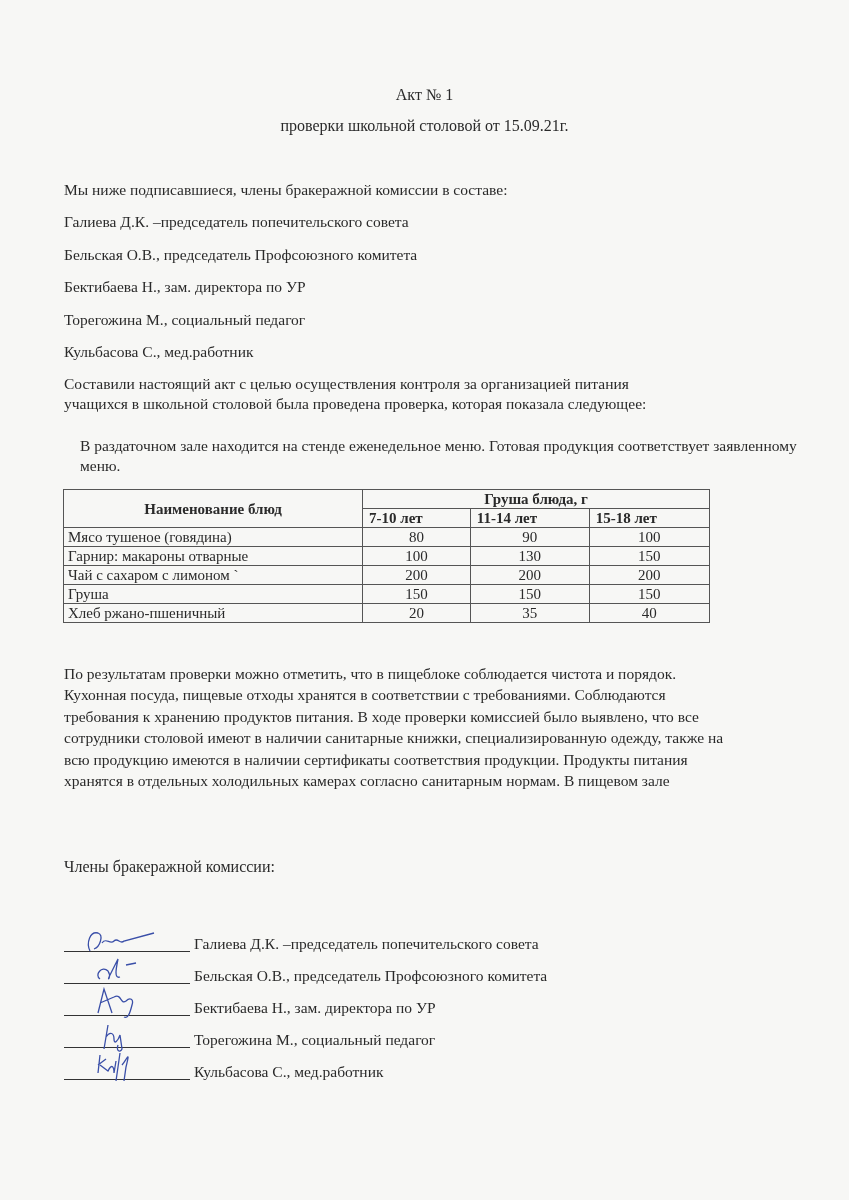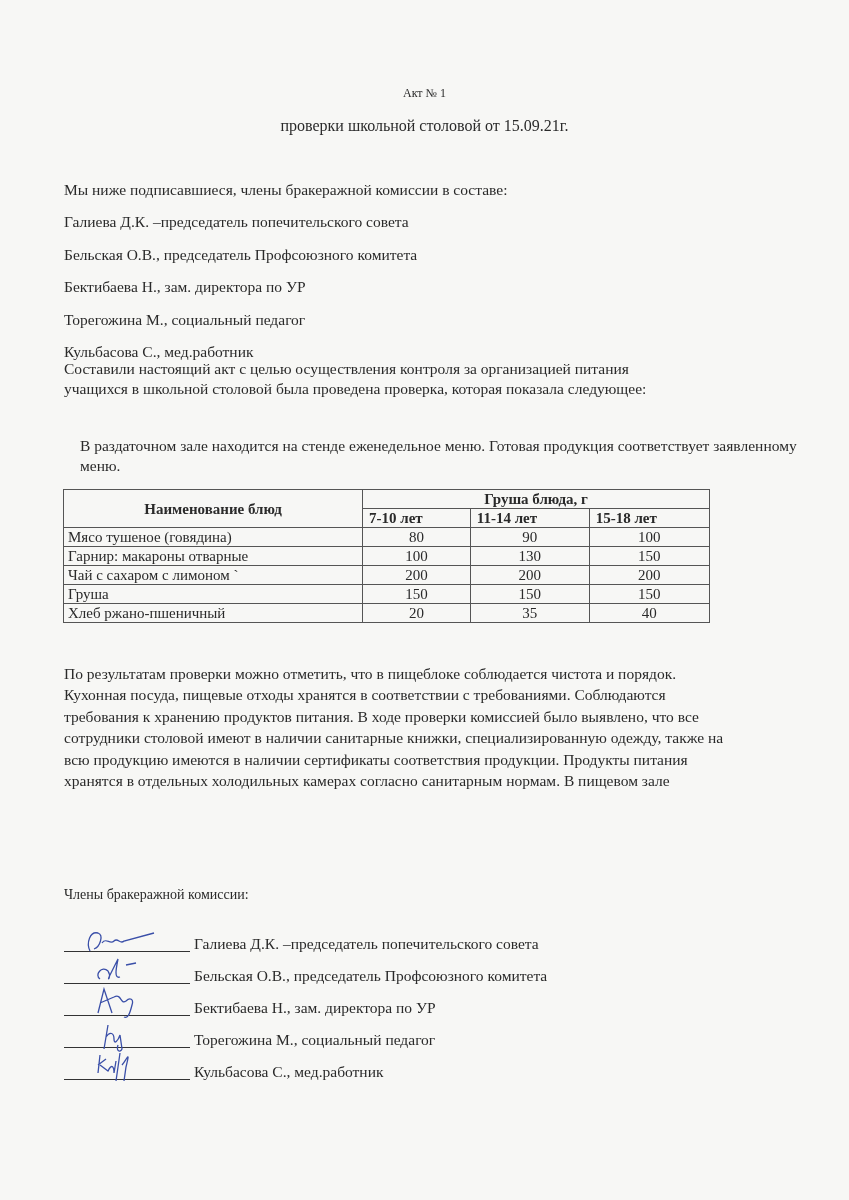--- a/index.html
+++ b/index.html
@@ -5,41 +5,41 @@
   html, body { margin: 0; padding: 0; }
   body {
     width: 849px; height: 1200px;
     background: #f7f7f5;
     font-family: "Liberation Serif", serif;
     color: #2a2a2a;
     position: relative;
     overflow: hidden;
   }
   .page { position: absolute; left: 0; top: 0; width: 849px; height: 1200px; }
-  .title { position: absolute; top: 86px; left: 0; width: 849px; text-align: center; font-size: 12px; }
+  .title { position: absolute; top: 86px; left: 0; width: 849px; text-align: center; font-size: 16px; }
   .subtitle { position: absolute; top: 117px; left: 0; width: 849px; text-align: center; font-size: 16px; }
   .intro { position: absolute; left: 64px; top: 181px; font-size: 15.5px; }
   .members { position: absolute; left: 64px; top: 214px; font-size: 15.5px; }
   .members div { height: 32.5px; line-height: 16px; }
   .para { position: absolute; left: 64px; width: 730px; font-size: 15.5px; line-height: 20px; }
-  .p1 { top: 359px; }
+  .p1 { top: 374px; }
   .p2 { top: 436px; margin-left: 16px; }
   .p3 { top: 663px; line-height: 21.4px; width: 740px; }
   table.menu {
     position: absolute; left: 63px; top: 489px;
     border-collapse: collapse; font-size: 15px; width: 647px;
   }
   table.menu td, table.menu th {
     border: 1px solid #555; padding: 0 4px; height: 18px; line-height: 18px;
   }
   table.menu th { font-weight: bold; }
   .c-name { width: 290px; text-align: left; margin-left: 33px; }
   .c-val { text-align: center; }
   .th-age { text-align: left !important; padding-left: 6px !important; }
-  .commission-label { position: absolute; left: 64px; top: 858px; font-size: 14px; margin-top: 29px; }
+  .commission-label { position: absolute; left: 64px; top: 858px; font-size: 16px; }
   .sig-row { position: absolute; left: 64px; height: 30px; font-size: 15.5px; display: flex; align-items: flex-end; }
   .sig-line { width: 126px; border-bottom: 1px solid #333; height: 18px; position: relative; }
   .sig-line svg { position: absolute; left: 20px; bottom: -6px; }
   .sig-text { margin-left: 4px; line-height: 16px; }
 </style>
 </head>
 <body>
 
 <div class="page">
 

